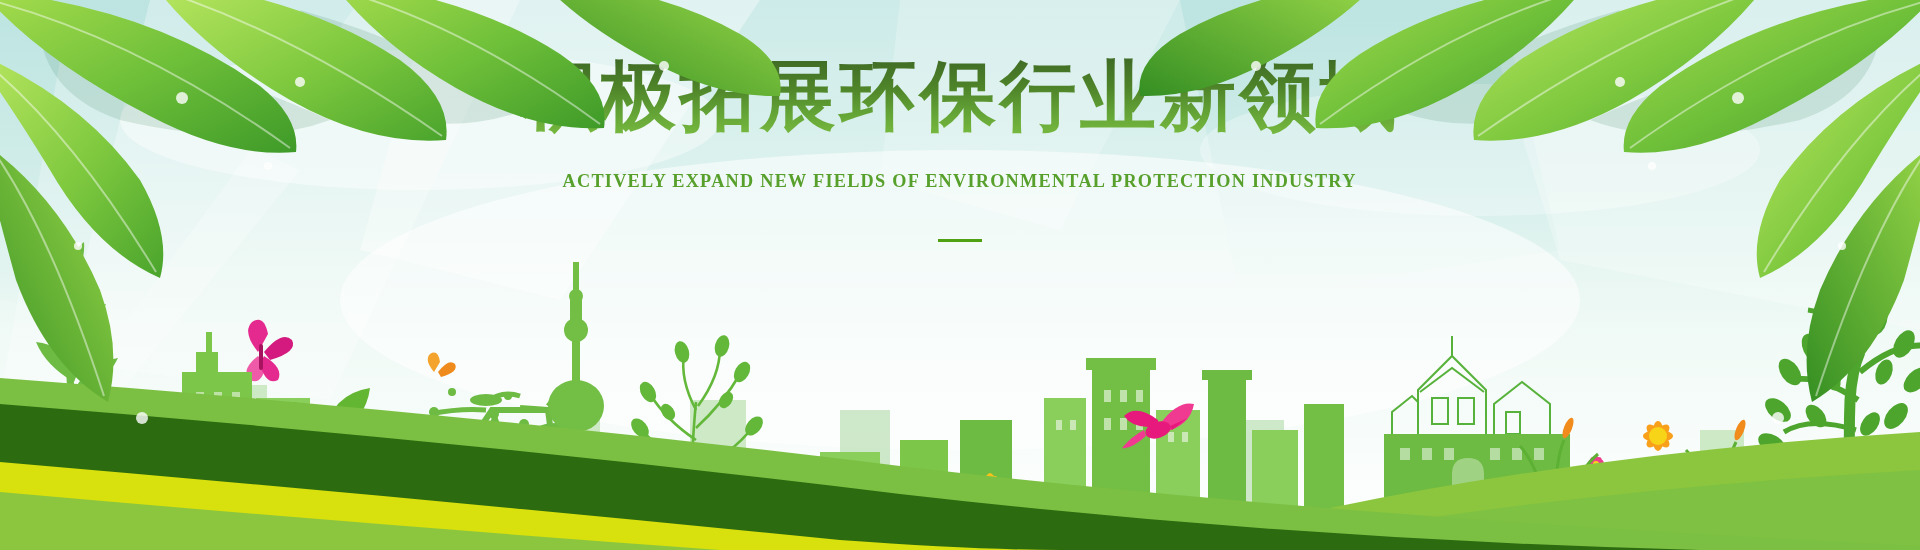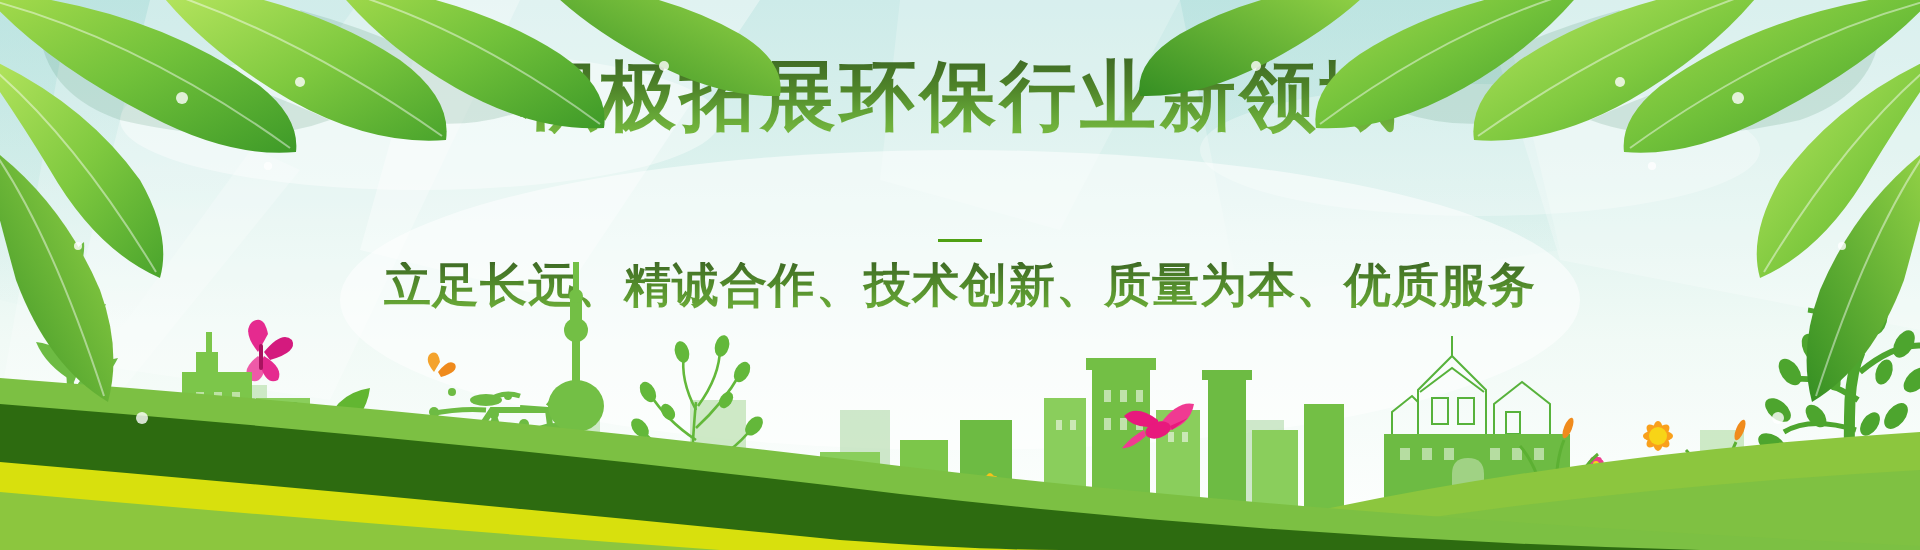--- a/index.html
+++ b/index.html
@@ -81,28 +81,28 @@
     <g fill="#a9d6a0" opacity="0.55">
       <rect x="840" y="410" width="50" height="100"></rect>
       <rect x="1240" y="420" width="44" height="90"></rect>
     </g>
   </svg>
 
   <div class="txtblock" id="headline">
     <span class="t">积极拓展环保行业新领域</span>
   </div>
 
+  <div class="txtblock" id="subtitle">
+    <span class="t">ACTIVELY EXPAND NEW FIELDS OF ENVIRONMENTAL PROTECTION INDUSTRY</span>
+  </div>
 
   <div id="divider-wrap">
     <span id="divider"></span>
   </div>
 
-  <div class="txtblock" id="slogan">
-    <span class="t">立足长远、精诚合作、技术创新、质量为本、优质服务</span>
-  </div>
 
   <svg class="layer" viewBox="0 0 1920 550" preserveAspectRatio="none" style="z-index:45">
 
     <g fill="#6dbb43">
       <path d="M62 300 q4 60 6 110 l7 0 q-2 -52 -5 -110z"></path>
       <path d="M66 330 q-26 -20 -34 -46 q24 4 38 34z"></path>
       <path d="M70 352 q26 -22 36 -48 q-26 6 -40 36z"></path>
       <path d="M74 382 q-28 -16 -38 -40 q26 2 42 30z"></path>
       <path d="M78 400 q28 -18 40 -42 q-28 4 -44 32z"></path>
       <path d="M60 285 q-14 -26 -8 -48 q16 16 16 44z"></path>

